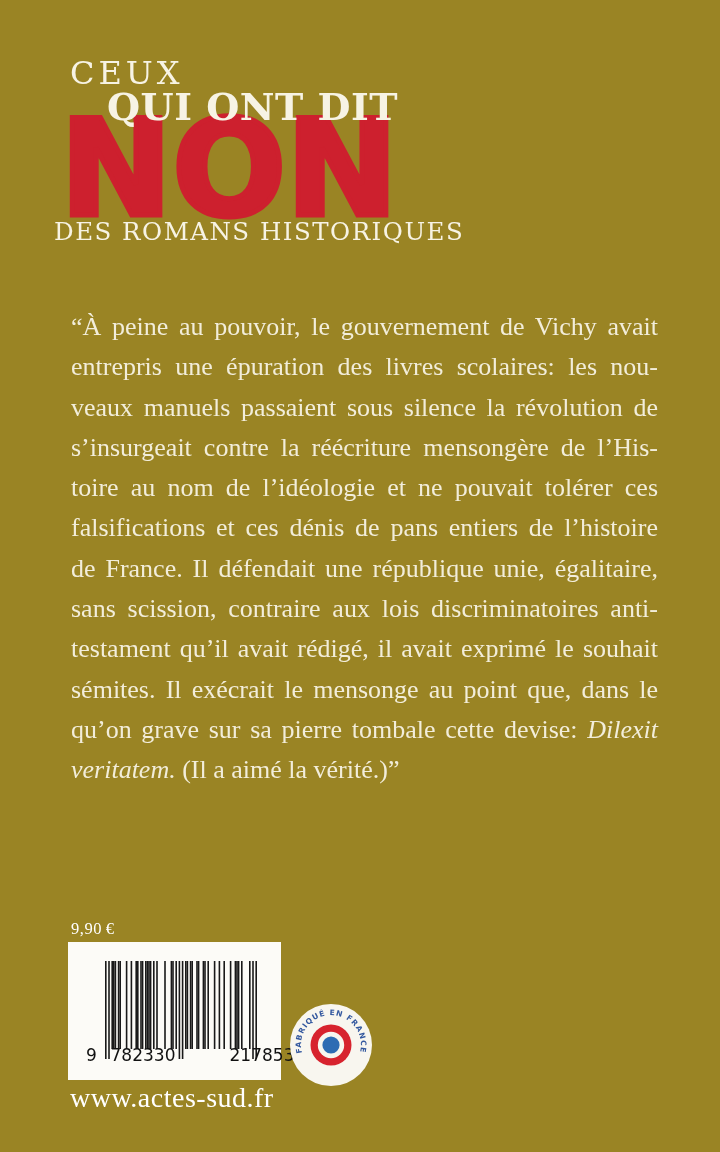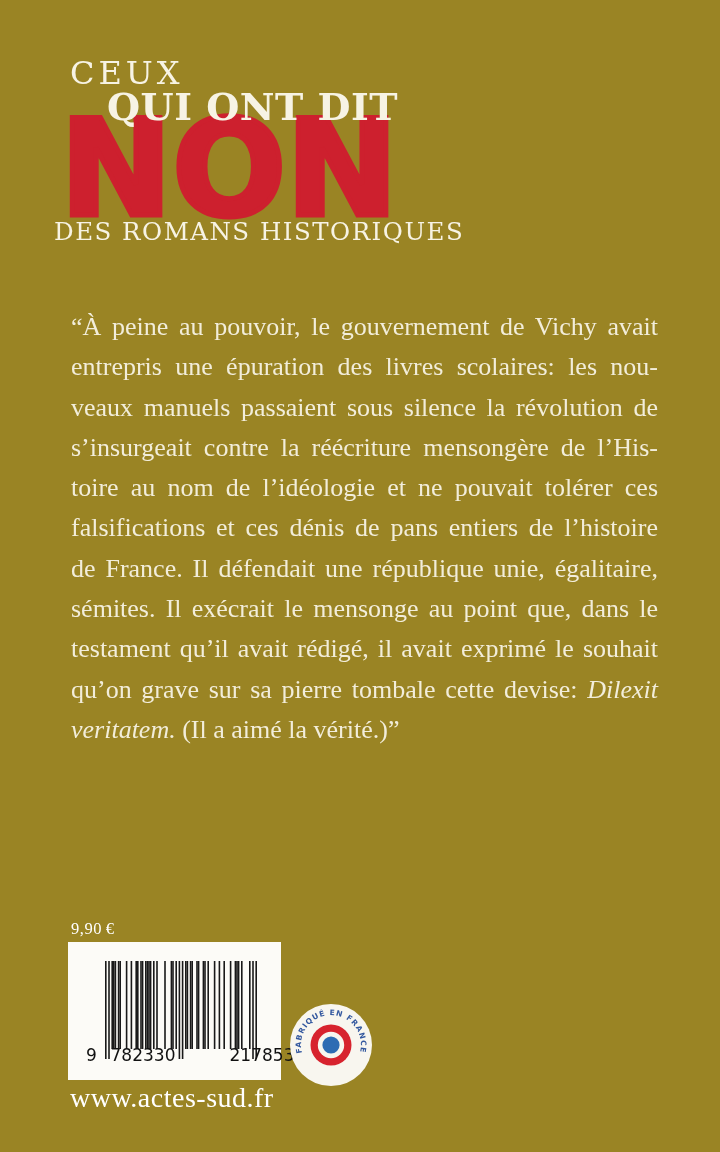--- a/index.html
+++ b/index.html
@@ -119,22 +119,23 @@
   <div class="abs t-des">DES ROMANS HISTORIQUES</div>
 
   <div class="abs blurb">
       <div class="blurb-line"><span>“À peine au pouvoir, le gouvernement de Vichy avait</span></div>
       <div class="blurb-line"><span>entrepris une épuration des livres scolaires: les nou-</span></div>
       <div class="blurb-line"><span>veaux manuels passaient sous silence la révolution de</span></div>
       <div class="blurb-line"><span>s’insurgeait contre la réécriture mensongère de l’His-</span></div>
       <div class="blurb-line"><span>toire au nom de l’idéologie et ne pouvait tolérer ces</span></div>
       <div class="blurb-line"><span>falsifications et ces dénis de pans entiers de l’histoire</span></div>
       <div class="blurb-line"><span>de France. Il défendait une république unie, égalitaire,</span></div>
+      <div class="blurb-line"><span>sans scission, contraire aux lois discriminatoires anti-</span></div>
+      <div class="blurb-line"><span>testament qu’il avait rédigé, il avait exprimé le souhait</span></div>
       <div class="blurb-line"><span>sémites. Il exécrait le mensonge au point que, dans le</span></div>
-      <div class="blurb-line"><span>testament qu’il avait rédigé, il avait exprimé le souhait</span></div>
       <div class="blurb-line"><span>qu’on grave sur sa pierre tombale cette devise: </span><span style="font-style: italic;">Dilexit</span></div>
       <div class="blurb-line last"><span style="font-style: italic;">veritatem.</span><span> (Il a aimé la vérité.)”</span></div>
     </div>
 
   <div class="abs price">9,90 €</div>
 
   <div class="abs barcode-box">
     <svg class="barcode-bars" width="152" height="98" viewBox="0 0 152 98">
         <rect x="0.00" y="0" width="1.6" height="98"></rect>
         <rect x="3.20" y="0" width="1.6" height="98"></rect>

